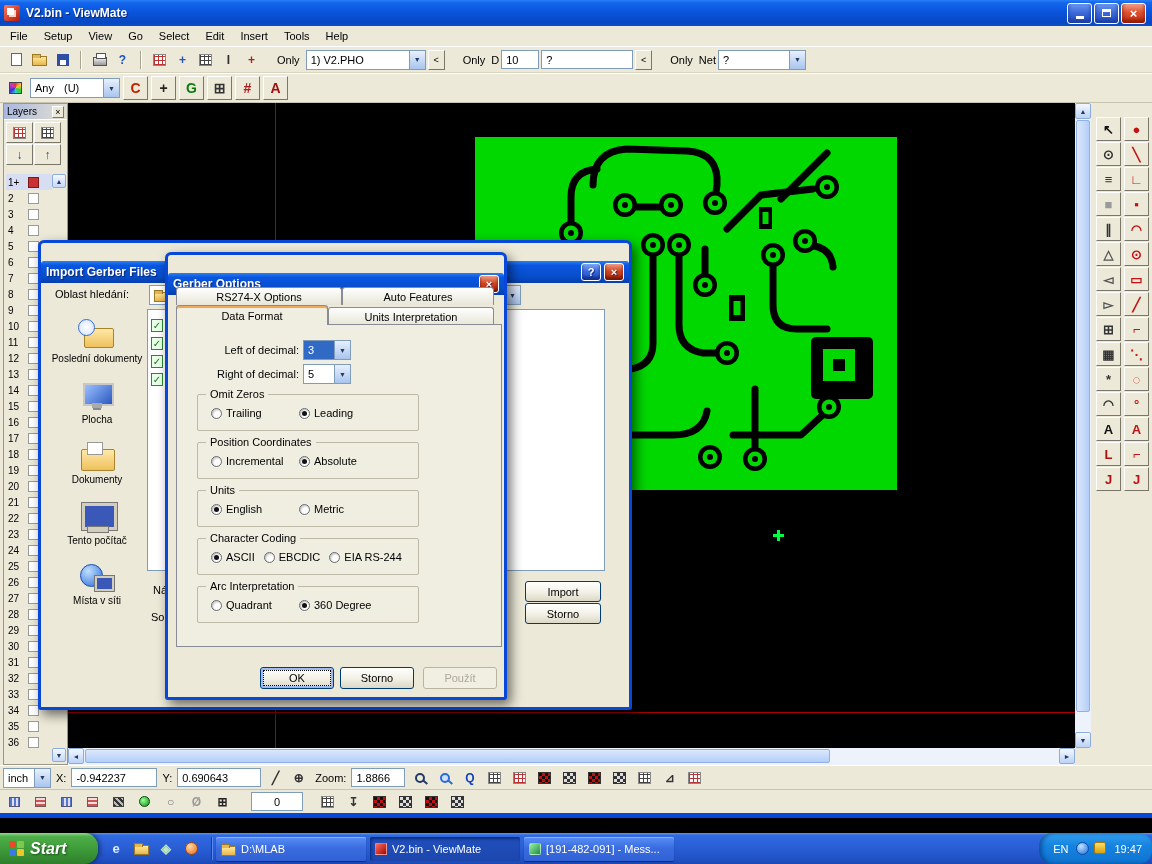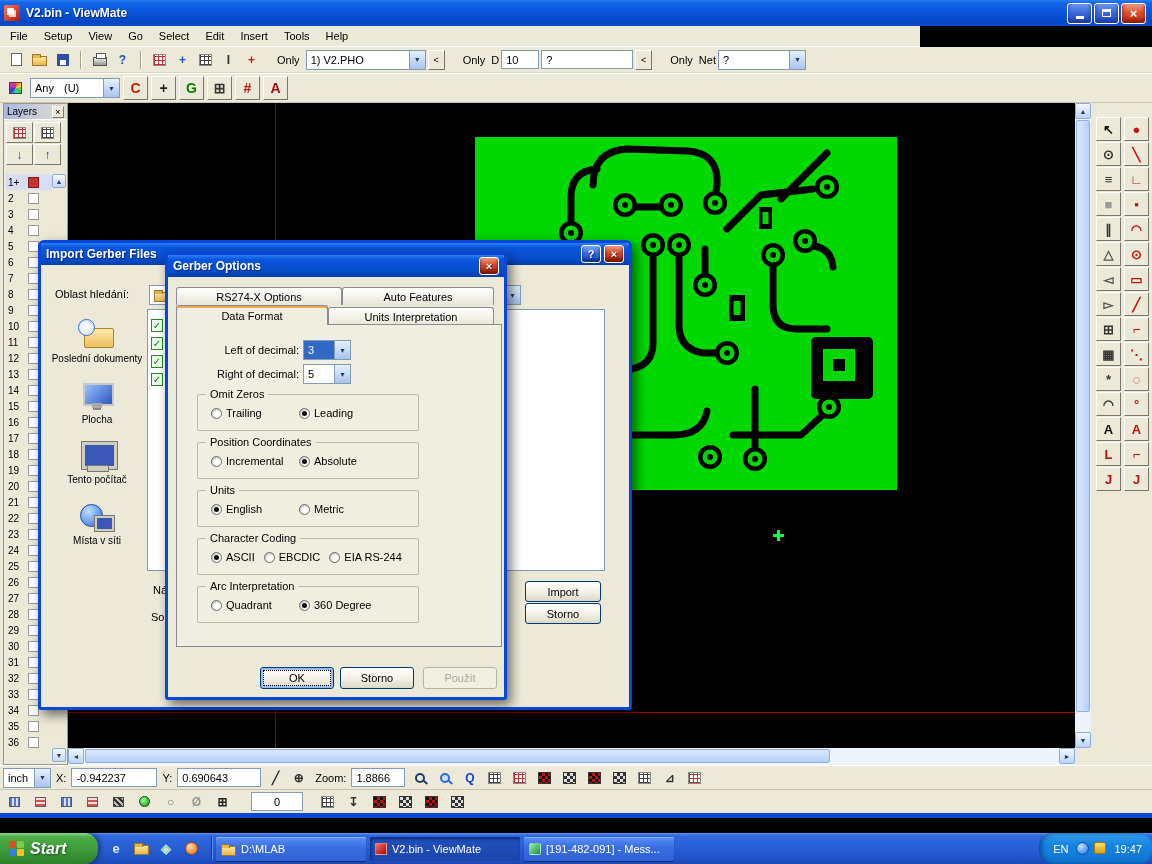--- a/index.html
+++ b/index.html
@@ -19,21 +19,21 @@
   .title-text { color:#fff; font-weight:bold; font-size:12px; text-shadow:1px 1px 1px rgba(0,20,80,.7); }
   .caption-btns { margin-left:auto; display:flex; gap:2px; padding-right:2px; }
   .cap { width:25px; height:21px; border:1px solid #fff; border-radius:3px; color:#fff;
     display:flex; align-items:center; justify-content:center;
     background:linear-gradient(180deg,#6a96f0,#3a66d8 50%,#2450c0); box-shadow:inset 0 -3px 4px #1a3aa0; }
   .cap.close { background:linear-gradient(180deg,#f0a088,#dd5030 45%,#c03010); box-shadow:inset 0 -3px 4px #8a1800; font-size:13px; font-weight:bold; }
   .ico-min { width:8px; height:3px; background:#fff; margin-top:9px; }
   .ico-restore { width:9px; height:8px; border:1px solid #fff; border-top:3px solid #fff; }
 
   
-  .menubar { left:0; top:26px; width:920px; height:21px; background:#ece9d8;
+  .menubar { left:0; top:26px; width:1152px; height:21px; background:#ece9d8;
     display:flex; align-items:center; padding-left:2px; border-bottom:1px solid #fff; }
   .menu-item { padding:3px 8px; }
   .tb { background:#ece9d8; display:flex; align-items:center; }
   .tb1 { left:0; top:47px; width:1152px; height:26px; padding-left:5px; gap:2px; border-bottom:1px solid #d8d4c0; }
   .tb2 { left:0; top:73px; width:1152px; height:30px; padding-left:4px; gap:3px; border-top:1px solid #fff; border-bottom:1px solid #c8c4b0; }
   .tsep { width:2px; height:18px; border-left:1px solid #a8a490; border-right:1px solid #fff; margin:0 4px; }
   .tbtn { width:23px; height:22px; display:flex; align-items:center; justify-content:center; }
   .ticon { font-size:12px; line-height:1; font-weight:bold; }
   .btn3d { border:1px solid; border-color:#fff #7a7668 #7a7668 #fff; background:#ece9d8;
     display:flex; align-items:center; justify-content:center; }
@@ -171,21 +171,21 @@
   .k-viewmate { width:12px; height:12px; background:linear-gradient(135deg,#ff6a5a,#a00808); border:1px solid rgba(255,255,255,.4); }
   .k-message { width:12px; height:12px; border-radius:2px; background:linear-gradient(135deg,#9af09a,#1a8a4a); border:1px solid rgba(255,255,255,.4); }
   .k-pal { width:13px; height:12px; border:1px solid #444;
     background:conic-gradient(#e33,#fc3,#3c3,#3cc,#33c,#c3c,#e33); }
 
   
   .dlg { position:absolute; border:3px solid #0848d8; border-radius:6px 6px 3px 3px;
     background:#ece9d8; box-shadow:4px 5px 12px rgba(0,0,0,.55); }
   .dtitle { height:22px; border-radius:3px 3px 0 0; color:#fff; font-weight:bold; font-size:12px;
     display:flex; align-items:center; gap:4px; padding:0 5px; text-shadow:1px 1px 1px rgba(0,20,80,.7);
-    background:linear-gradient(180deg,#2a80f2 0%,#0a56e0 20%,#084ecb 70%,#063eae 100%); }
+    background:linear-gradient(180deg,#2a80f2 0%,#0a56e0 20%,#084ecb 70%,#063eae 100%);margin-top:18px; }
   .dbtns { margin-left:auto; display:flex; gap: 3px; }
   .dcap { width:20px; height:18px; border:1px solid #fff; border-radius:3px; color:#fff; font-weight:bold;
     font-size:11px; display:flex; align-items:center; justify-content:center; }
   .dcap.red { background:linear-gradient(180deg,#ee9c84,#cf4523 45%,#a92708); box-shadow:inset 0 -3px 3px #7a1600; }
   .dcap.blue { background:linear-gradient(180deg,#7ea8f0,#3a6ae0 45%,#1c48c0); box-shadow:inset 0 -3px 3px #12308a; }
 
   
   .places { position:absolute; left:8px; top:70px; width:96px; height:332px; display:flex;
     flex-direction:column; align-items:center; gap:15px; padding-top:6px; }
   .place { display:flex; flex-direction:column; align-items:center; width:92px; }
@@ -976,20 +976,24 @@
         <span class="place">
           <span class="pic k-recent"></span>
           <span class="place-label">Poslední dokumenty</span>
         </span>
 
         <span class="place">
           <span class="pic k-desktop"></span>
           <span class="place-label">Plocha</span>
         </span>
 
+        <span class="place">
+          <span class="pic k-docs"></span>
+          <span class="place-label">Dokumenty</span>
+        </span>
 
         <span class="place">
           <span class="pic k-computer"></span>
           <span class="place-label">Tento počítač</span>
         </span>
 
         <span class="place">
           <span class="pic k-network"></span>
           <span class="place-label">Místa v síti</span>
         </span>

